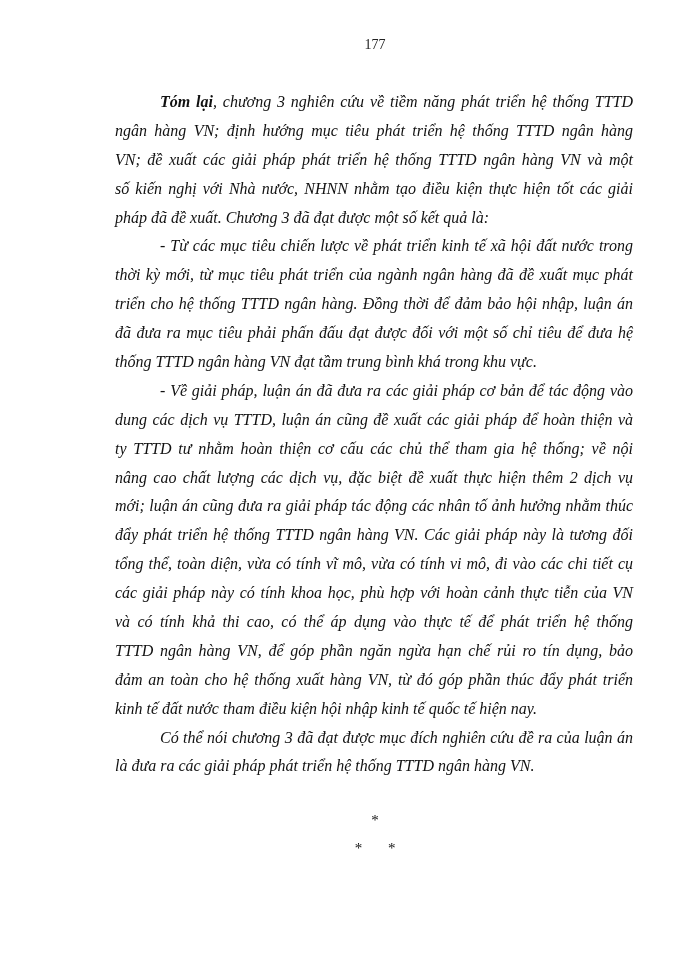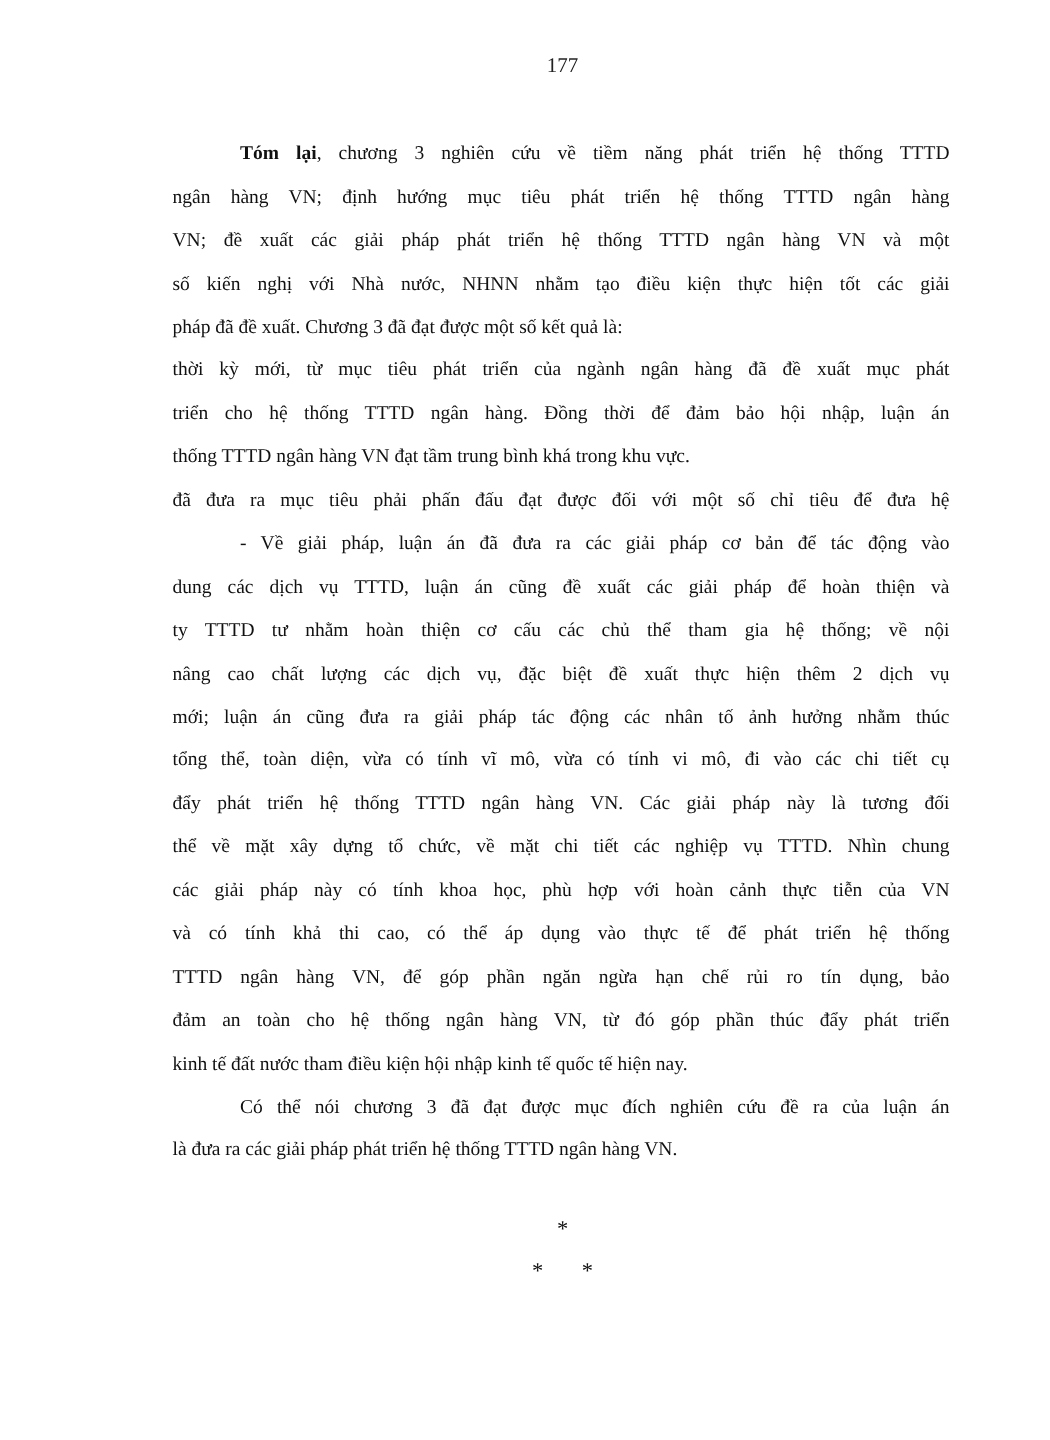--- a/index.html
+++ b/index.html
@@ -22,21 +22,22 @@
       width: 750px;
       text-align: center;
       font-size: 14px;
       color: #222;
     }
     .body-text {
       position: absolute;
       top: 88px;
       left: 115px;
       width: 518px;
-      font-size: 13px;
+      font-size: 16px;
+      font-style: italic;
     }
     .line {
       display: block;
       height: 28.9px;
       line-height: 28.9px;
       white-space: nowrap;
       text-align: justify;
       text-align-last: justify;
     }
     .line.last {
@@ -68,39 +69,39 @@
 
   <div>
     <span class="line indent"><span class="bold-lead">Tóm lại</span><span>, chương 3 nghiên cứu về tiềm năng phát triển hệ thống TTTD</span></span>
     <span class="line">ngân hàng VN; định hướng mục tiêu phát triển hệ thống TTTD ngân hàng</span>
     <span class="line">VN; đề xuất các giải pháp phát triển hệ thống TTTD ngân hàng VN và một</span>
     <span class="line">số kiến nghị với Nhà nước, NHNN nhằm tạo điều kiện thực hiện tốt các giải</span>
     <span class="line last">pháp đã đề xuất. Chương 3 đã đạt được một số kết quả là:</span>
   </div>
 
   <div>
+    <span class="line indent">- Từ các mục tiêu chiến lược về phát triển kinh tế xã hội đất nước trong</span>
     <span class="line">thời kỳ mới, từ mục tiêu phát triển của ngành ngân hàng đã đề xuất mục phát</span>
     <span class="line">triển cho hệ thống TTTD ngân hàng. Đồng thời để đảm bảo hội nhập, luận án</span>
+    <span class="line">đã đưa ra mục tiêu phải phấn đấu đạt được đối với một số chỉ tiêu để đưa hệ</span>
     <span class="line last">thống TTTD ngân hàng VN đạt tầm trung bình khá trong khu vực.</span>
-    <span class="line">đã đưa ra mục tiêu phải phấn đấu đạt được đối với một số chỉ tiêu để đưa hệ</span>
   </div>
 
   <div>
     <span class="line indent">- Về giải pháp, luận án đã đưa ra các giải pháp cơ bản để tác động vào</span>
     <span class="line">dung các dịch vụ TTTD, luận án cũng đề xuất các giải pháp để hoàn thiện và</span>
     <span class="line">ty TTTD tư nhằm hoàn thiện cơ cấu các chủ thể tham gia hệ thống; về nội</span>
     <span class="line">nâng cao chất lượng các dịch vụ, đặc biệt đề xuất thực hiện thêm 2 dịch vụ</span>
     <span class="line">mới; luận án cũng đưa ra giải pháp tác động các nhân tố ảnh hưởng nhằm thúc</span>
+    <span class="line">đẩy phát triển hệ thống TTTD ngân hàng VN. Các giải pháp này là tương đối</span>
     <span class="line">tổng thể, toàn diện, vừa có tính vĩ mô, vừa có tính vi mô, đi vào các chi tiết cụ</span>
-    <span class="line">đẩy phát triển hệ thống TTTD ngân hàng VN. Các giải pháp này là tương đối</span>
-    <span class="line">thể về mặt xây dựng tổ chức, về mặt chi tiết các nghiệp vụ TTTD. Nhìn chung</span>
     <span class="line">các giải pháp này có tính khoa học, phù hợp với hoàn cảnh thực tiễn của VN</span>
     <span class="line">và có tính khả thi cao, có thể áp dụng vào thực tế để phát triển hệ thống</span>
     <span class="line">TTTD ngân hàng VN, để góp phần ngăn ngừa hạn chế rủi ro tín dụng, bảo</span>
-    <span class="line">đảm an toàn cho hệ thống ngân hàng VN, từ đó góp phần thúc đẩy phát triển</span>
+    <span class="line">đảm an toàn cho hệ thống xuất hàng VN, từ đó góp phần thúc đẩy phát triển</span>
     <span class="line last">kinh tế đất nước tham điều kiện hội nhập kinh tế quốc tế hiện nay.</span>
   </div>
 
   <div>
     <span class="line indent">Có thể nói chương 3 đã đạt được mục đích nghiên cứu đề ra của luận án</span>
     <span class="line last">là đưa ra các giải pháp phát triển hệ thống TTTD ngân hàng VN.</span>
   </div>
 </div>
 
 <div class="asterisks ast-top">*</div>

